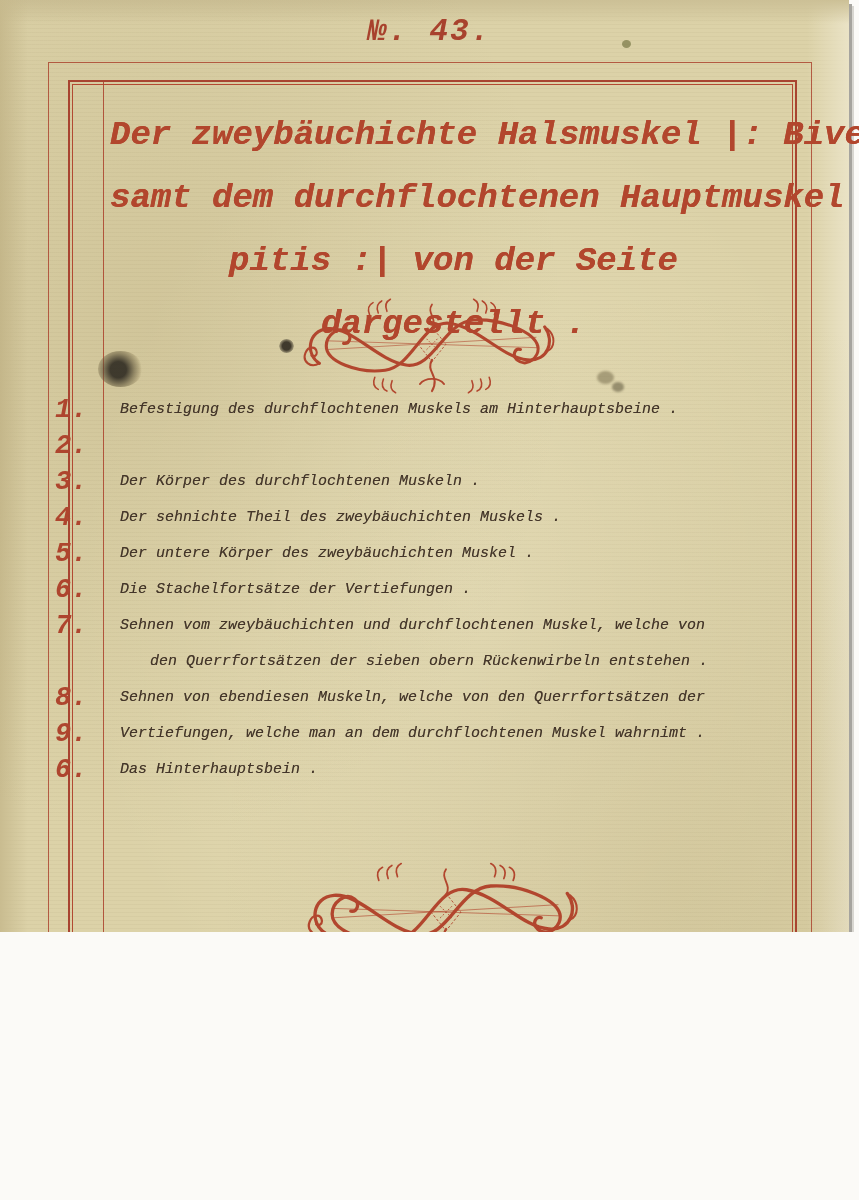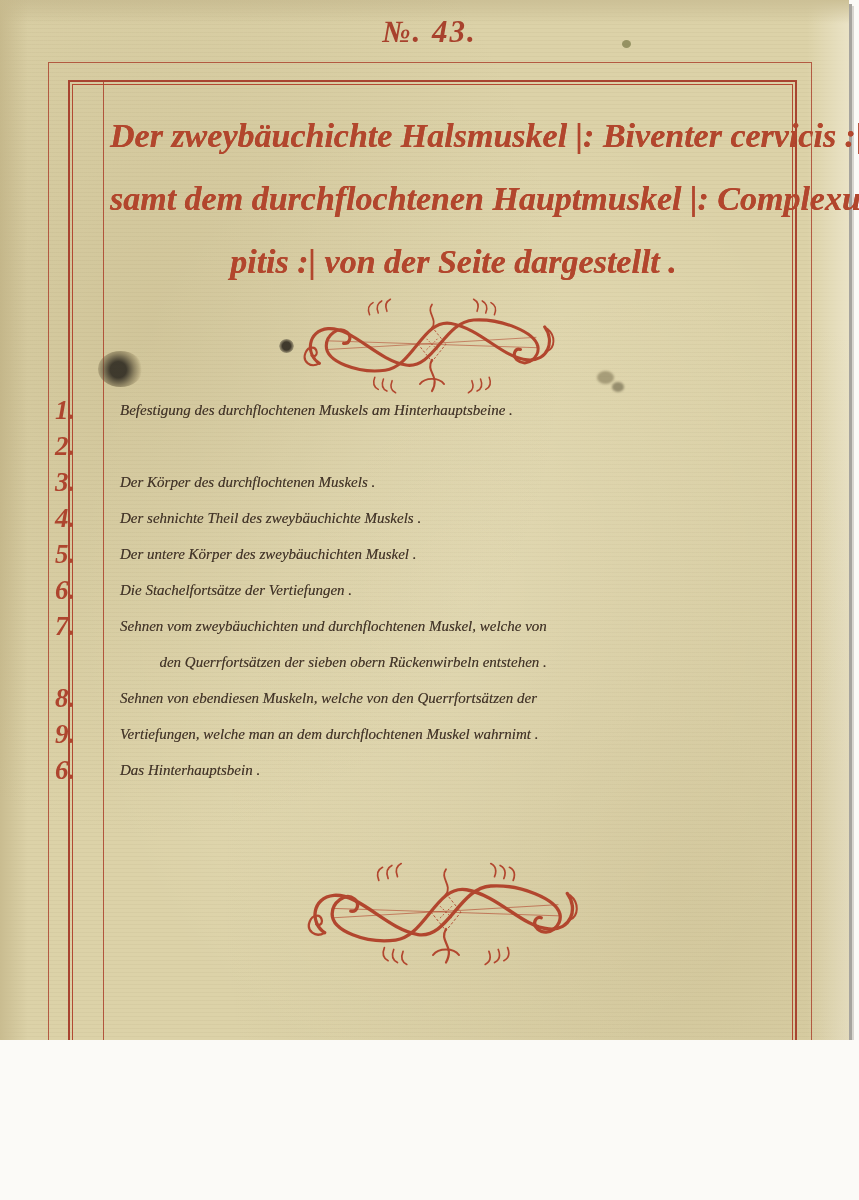--- a/index.html
+++ b/index.html
@@ -1,17 +1,17 @@
 <!DOCTYPE html>
 <html><head>
 <meta charset="utf-8">
 <style>
   html,body{margin:0;padding:0;background:#fbfaf7;}
-  #screen{position:relative;width:859px;height:1040px;overflow:hidden;
-          font-family:Liberation Serif, serif;}
+  #screen{position:relative;width:859px;height:932px;overflow:hidden;
+          font-family:Liberation Mono, monospace;}
   
   .paper{position:absolute;left:0;top:0;width:849px;height:1190px;
     background:
       radial-gradient(ellipse at 18% 28%, rgba(150,130,80,.16), transparent 42%),
       radial-gradient(ellipse at 80% 75%, rgba(150,130,80,.14), transparent 48%),
       radial-gradient(ellipse at 55% 50%, rgba(255,250,225,.25), transparent 60%),
       linear-gradient(90deg, #c9bc90 0px, rgba(0,0,0,0) 28px),
       linear-gradient(180deg, #ccc096 0px, rgba(0,0,0,0) 24px),
       linear-gradient(270deg, #eae3c6 0px, rgba(0,0,0,0) 42px),
       repeating-linear-gradient(180deg, rgba(115,95,55,.05) 0 1px, transparent 1px 4px),
@@ -115,25 +115,25 @@
   <div class="list">
     <div class="row">
       <div class="num">1.</div>
       <div class="txt">Befestigung des durchflochtenen Muskels am Hinterhauptsbeine .</div>
     </div>
     <div class="row">
       <div class="num">2.</div>
     </div>
     <div class="row">
       <div class="num">3.</div>
-      <div class="txt">Der Körper des durchflochtenen Muskels .</div>
+      <div class="txt">Der Körper des durchflochtenen Muskeln .</div>
     </div>
     <div class="row">
       <div class="num">4.</div>
-      <div class="txt">Der sehnichte Theil des zweybäuchichte Muskels .</div>
+      <div class="txt">Der sehnichte Theil des zweybäuchichten Muskels .</div>
     </div>
     <div class="row">
       <div class="num">5.</div>
       <div class="txt">Der untere Körper des zweybäuchichten Muskel .</div>
     </div>
     <div class="row">
       <div class="num">6.</div>
       <div class="txt">Die Stachelfortsätze der Vertiefungen .</div>
     </div>
     <div class="row">

